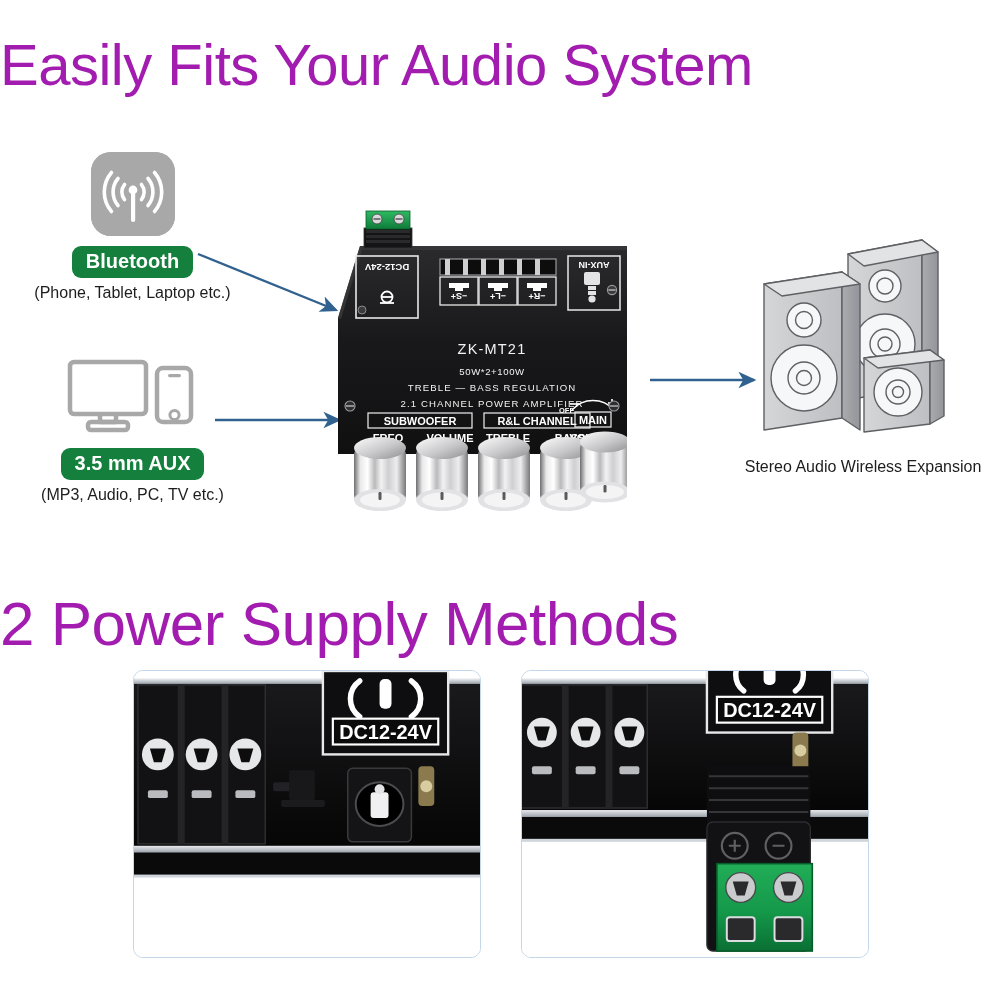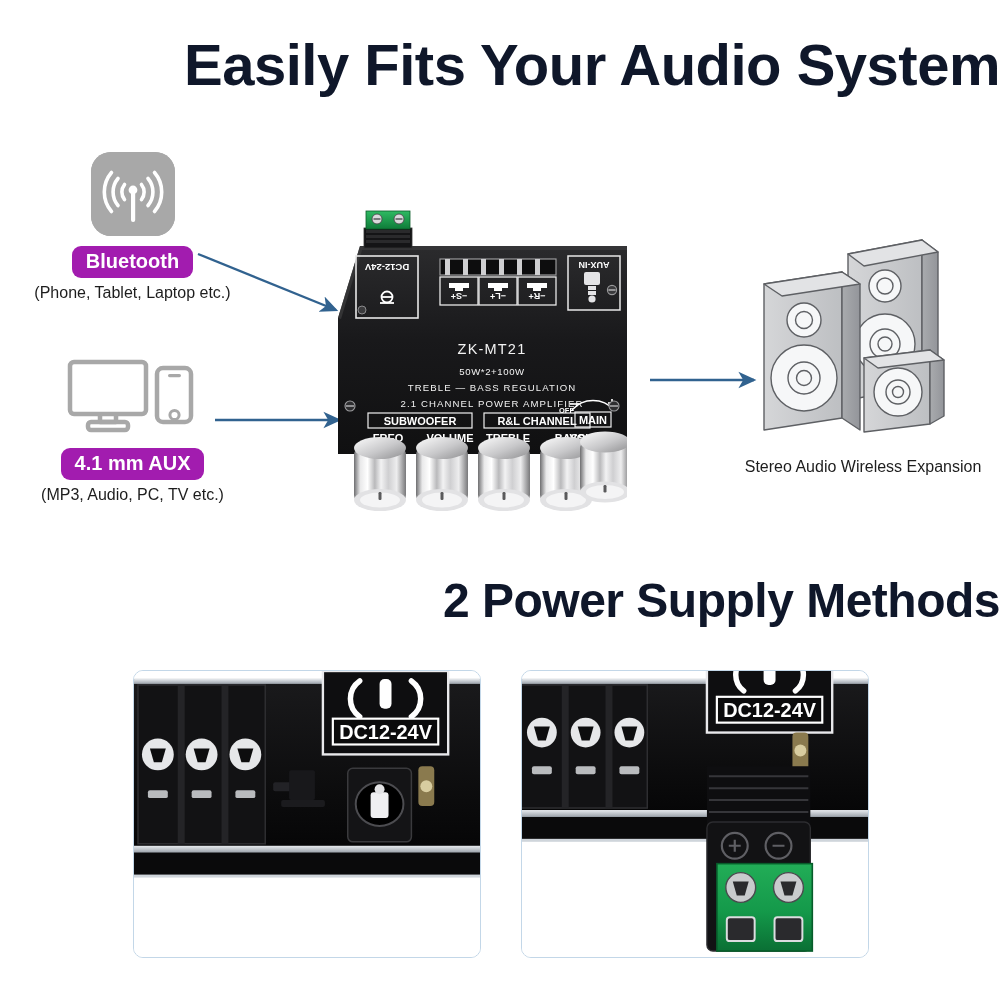--- a/index.html
+++ b/index.html
@@ -9,33 +9,33 @@
     font-family: "Liberation Sans", sans-serif;
     position: relative;
     overflow: hidden;
   }
   .page { position: relative; width: 1000px; height: 1000px; }
 
   
   .heading {
     position: absolute;
     width: 100%;
-    text-align: right;
-    color: #0f172a;
-    font-weight: 700;
+    text-align: left;
+    color: #a21caf;
+    font-weight: 400;
     letter-spacing: -0.5px;
   }
   #title-main { top: 30px; font-size: 58px; line-height: 70px; }
-  #title-power { top: 570px; font-size: 48px; line-height: 62px; }
+  #title-power { top: 593px; font-size: 62px; line-height: 62px; }
 
   
   .source-block { position: absolute; text-align: center; }
   .pill {
     display: inline-block;
-    background: #a21caf;
+    background: #15803d;
     color: #ffffff;
     border-radius: 9px;
     padding: 3px 14px 5px;
     font-size: 20px;
     font-weight: 600;
     line-height: 24px;
     white-space: nowrap;
   }
   .sub-note {
     font-size: 16px;
@@ -128,21 +128,21 @@
         <g fill="none" stroke="#a8a8a8" stroke-width="4.5" stroke-linejoin="round">
           <rect x="12" y="4" width="76" height="52" rx="4"></rect>
           <path d="M42 56 L42 64 L58 64 L58 56"></path>
           <rect x="30" y="64" width="40" height="8" rx="3"></rect>
           <rect x="99" y="10" width="34" height="54" rx="6"></rect>
         </g>
         <rect x="110" y="16" width="13" height="3.2" rx="1.6" fill="#a8a8a8"></rect>
         <circle cx="116.5" cy="57" r="4.6" fill="none" stroke="#a8a8a8" stroke-width="3"></circle>
       </svg>
     </div>
-    <div class="pill">4.1 mm AUX</div>
+    <div class="pill">3.5 mm AUX</div>
     <div class="sub-note">(MP3, Audio, PC, TV etc.)</div>
   </div>
 
   <svg class="arrow" style="left:190px; top:248px;" width="165" height="78">
     <defs>
       <marker id="ah1" markerWidth="8" markerHeight="8" refX="6.5" refY="4" orient="auto">
         <path d="M0,0.6 L7.5,4 L0,7.4 L2,4 Z" fill="#31628f"></path>
       </marker>
     </defs>
     <line x1="8" y1="6" x2="146" y2="62" stroke="#31628f" stroke-width="2.4" marker-end="url(#ah1)"></line>

